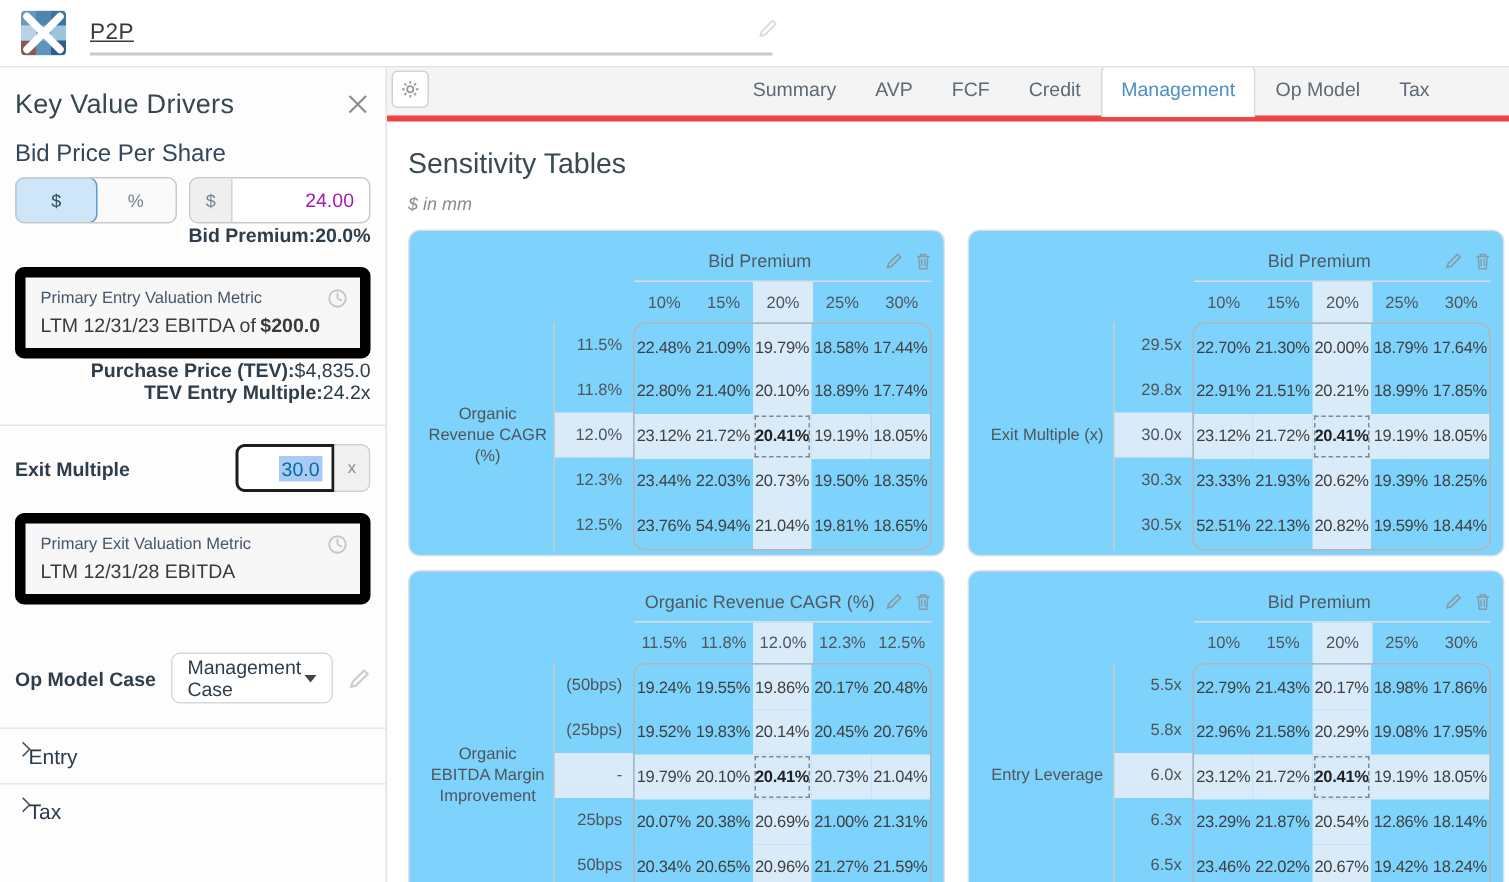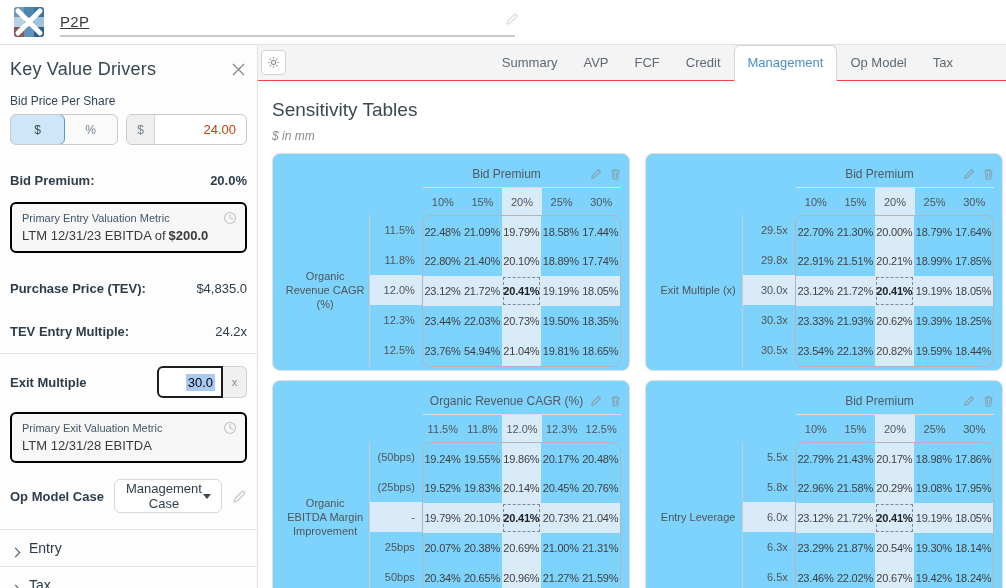--- a/index.html
+++ b/index.html
@@ -17,70 +17,70 @@
 
   
   .shell { display:flex; height:543px; }
 
   
   .sidebar { width:258px; background:#fdfdfd; border-right:1px solid #e2e2e2;
     padding:14px 10px 0 10px; position:relative; font-size:13px; color:#2e3d4a; }
   .sb-head { display:flex; align-items:center; justify-content:space-between; }
   .sb-title { font-size:18px; color:#37474f; letter-spacing:.2px; }
   .sb-close { cursor:pointer; padding:2px; }
-  .sb-label { font-size:12px; color:#33475b; margin:14px 0 6px; }
+  .sb-label { font-size:16px; color:#33475b; margin:14px 0 6px; }
   .ctl-row { display:flex; gap:8px; }
   .toggle { display:flex; border:1px solid #c9c9c9; border-radius:6px; overflow:hidden;
     width:108px; height:31px; background:#fafafa; }
   .tg-btn { flex:1; display:flex; align-items:center; justify-content:center;
     font-size:12px; color:#77838d; cursor:pointer; }
   .tg-btn.active { background:#cfe5f8; border:1px solid #5b9bd5; border-radius:6px;
     margin:-1px; color:#314a5e; }
   .inp-group { flex:1; display:flex; border:1px solid #c9c9c9; border-radius:6px;
     overflow:hidden; height:31px; background:#fff; }
   .inp-prefix { width:28px; background:#efefef; border-right:1px solid #d5d5d5;
     display:flex; align-items:center; justify-content:center; color:#77838d; font-size:12px; }
   .inp-val { flex:1; display:flex; align-items:center; justify-content:flex-end;
-    padding-right:10px; font-size:13px; color:#c2410c; }
-  .kv { display:flex; justify-content:space-between; align-items:baseline; margin-top:28px;gap:12px; }
+    padding-right:10px; font-size:13px; color:#a21caf; }
+  .kv { display:flex; justify-content:flex-end; align-items:baseline; margin-top:0; }
   .kv .k { font-weight:bold; font-size:13px; }
   .kv .v { font-size:13px; }
   .kv .v.bold { font-weight:bold; }
-  .metric-card { margin-top:14px; background:#f7f7f7; border:2px solid #000000;
+  .metric-card { margin-top:14px; background:#f7f7f7; border:7px solid #000000;
     border-radius:6px; padding:8px 10px; position:relative; }
   .metric-card .mc-label { font-size:11px; color:#44566a; }
   .metric-card .mc-text { font-size:13px; color:#3a3a3a; margin-top:4px; }
   .metric-card .mc-text b { margin-left:3px; }
   .mc-icon { position:absolute; top:7px; right:8px; }
   .divider { border-top:1px solid #e5e5e5; margin:14px -10px 0; }
   .exit-row { display:flex; align-items:center; justify-content:space-between; margin-top:12px; }
   .exit-ctl { display:flex; align-items:stretch; height:32px; }
   .exit-input { width:66px; border:2px solid #1d1d1d; border-radius:6px 0 0 6px;
     background:#fff; display:flex; align-items:center; justify-content:flex-end;
     padding-right:6px; font-size:13px; }
-  .sel-text { background:#a9cbf3; padding:1px 2px; color:#000000; }
+  .sel-text { background:#a9cbf3; padding:1px 2px; color:#0369a1; }
   .exit-suffix { width:24px; background:#f0f0f0; border:1px solid #cfcfcf; border-left:none;
     border-radius:0 6px 6px 0; display:flex; align-items:center; justify-content:center;
     font-size:11px; color:#8a8a8a; }
-  .case-row { display:flex; align-items:center; margin-top:16px; gap:10px;text-align:center; }
+  .case-row { display:flex; align-items:center; margin-top:32px; gap:10px; }
   .case-label { font-weight:bold; font-size:13px; }
   .select { flex:1; height:34px; border:1px solid #d8d8d8; border-radius:6px; background:#fff;
     display:flex; align-items:center; justify-content:space-between; padding:0 10px;
     font-size:13px; color:#2e3d4a; cursor:pointer; }
   .caret { width:0; height:0; border-left:4px solid transparent; border-right:4px solid transparent;
     border-top:5px solid #444; }
   .sections { margin:16px -10px 0; }
-  .section { display:flex; align-items:flex-end; gap:10px; padding:10px 12px;
+  .section { display:flex; align-items:flex-start; padding:10px 12px;
     border-top:1px solid #e5e5e5; font-size:14px; color:#2b3a4a; cursor:pointer; }
   .chev { width:7px; height:7px; border-right:1.6px solid #43525e; border-bottom:1.6px solid #43525e;
     transform:rotate(-45deg); flex:0 0 auto; }
 
   
   .main { flex:1; display:flex; flex-direction:column; background:#fff; }
-  .main-head { height:36px; background:#f4f4f4; border-bottom:1px solid #ef4444;
+  .main-head { height:36px; background:#f4f4f4; border-bottom:4px solid #ef4444;
     display:flex; align-items:flex-end; padding-left:3px; }
   .gear-btn { width:25px; height:25px; background:#fff; border:1px solid #d2d2d2;
     border-radius:4px; margin:3px 0 5px 0; display:flex; align-items:center;
     justify-content:center; cursor:pointer; }
   .tabs { margin-left:auto; display:flex; align-items:flex-end; padding-right:40px; height:100%; }
   .tab { padding:9px 13px 10px; font-size:13px; color:#5d6974; cursor:pointer; white-space:nowrap; }
   .tab.active { background:#fff; color:#4a8fc7; border:1px solid #d6d6d6; border-bottom:none;
     border-radius:6px 6px 0 0; margin-bottom:-1px; padding-bottom:11px; }
 
   .content { padding:18px 0 0 14px; }
@@ -387,21 +387,21 @@
                   <div class="t-cell hl">18.05%</div>
                 </div>
                 <div class="t-row">
                   <div class="t-cell">23.33%</div>
                   <div class="t-cell">21.93%</div>
                   <div class="t-cell hl">20.62%</div>
                   <div class="t-cell">19.39%</div>
                   <div class="t-cell">18.25%</div>
                 </div>
                 <div class="t-row">
-                  <div class="t-cell">23.54%</div>
+                  <div class="t-cell">52.51%</div>
                   <div class="t-cell">22.13%</div>
                   <div class="t-cell hl">20.82%</div>
                   <div class="t-cell">19.59%</div>
                   <div class="t-cell">18.44%</div>
                 </div>
               </div>
             </div>
           </div>
           <div class="t-card">
             <div class="t-top">
@@ -517,21 +517,21 @@
                   <div class="t-cell hl">23.12%</div>
                   <div class="t-cell hl">21.72%</div>
                   <div class="t-cell hl selcell">20.41%</div>
                   <div class="t-cell hl">19.19%</div>
                   <div class="t-cell hl">18.05%</div>
                 </div>
                 <div class="t-row">
                   <div class="t-cell">23.29%</div>
                   <div class="t-cell">21.87%</div>
                   <div class="t-cell hl">20.54%</div>
-                  <div class="t-cell">19.30%</div>
+                  <div class="t-cell">12.86%</div>
                   <div class="t-cell">18.14%</div>
                 </div>
                 <div class="t-row">
                   <div class="t-cell">23.46%</div>
                   <div class="t-cell">22.02%</div>
                   <div class="t-cell hl">20.67%</div>
                   <div class="t-cell">19.42%</div>
                   <div class="t-cell">18.24%</div>
                 </div>
               </div>

